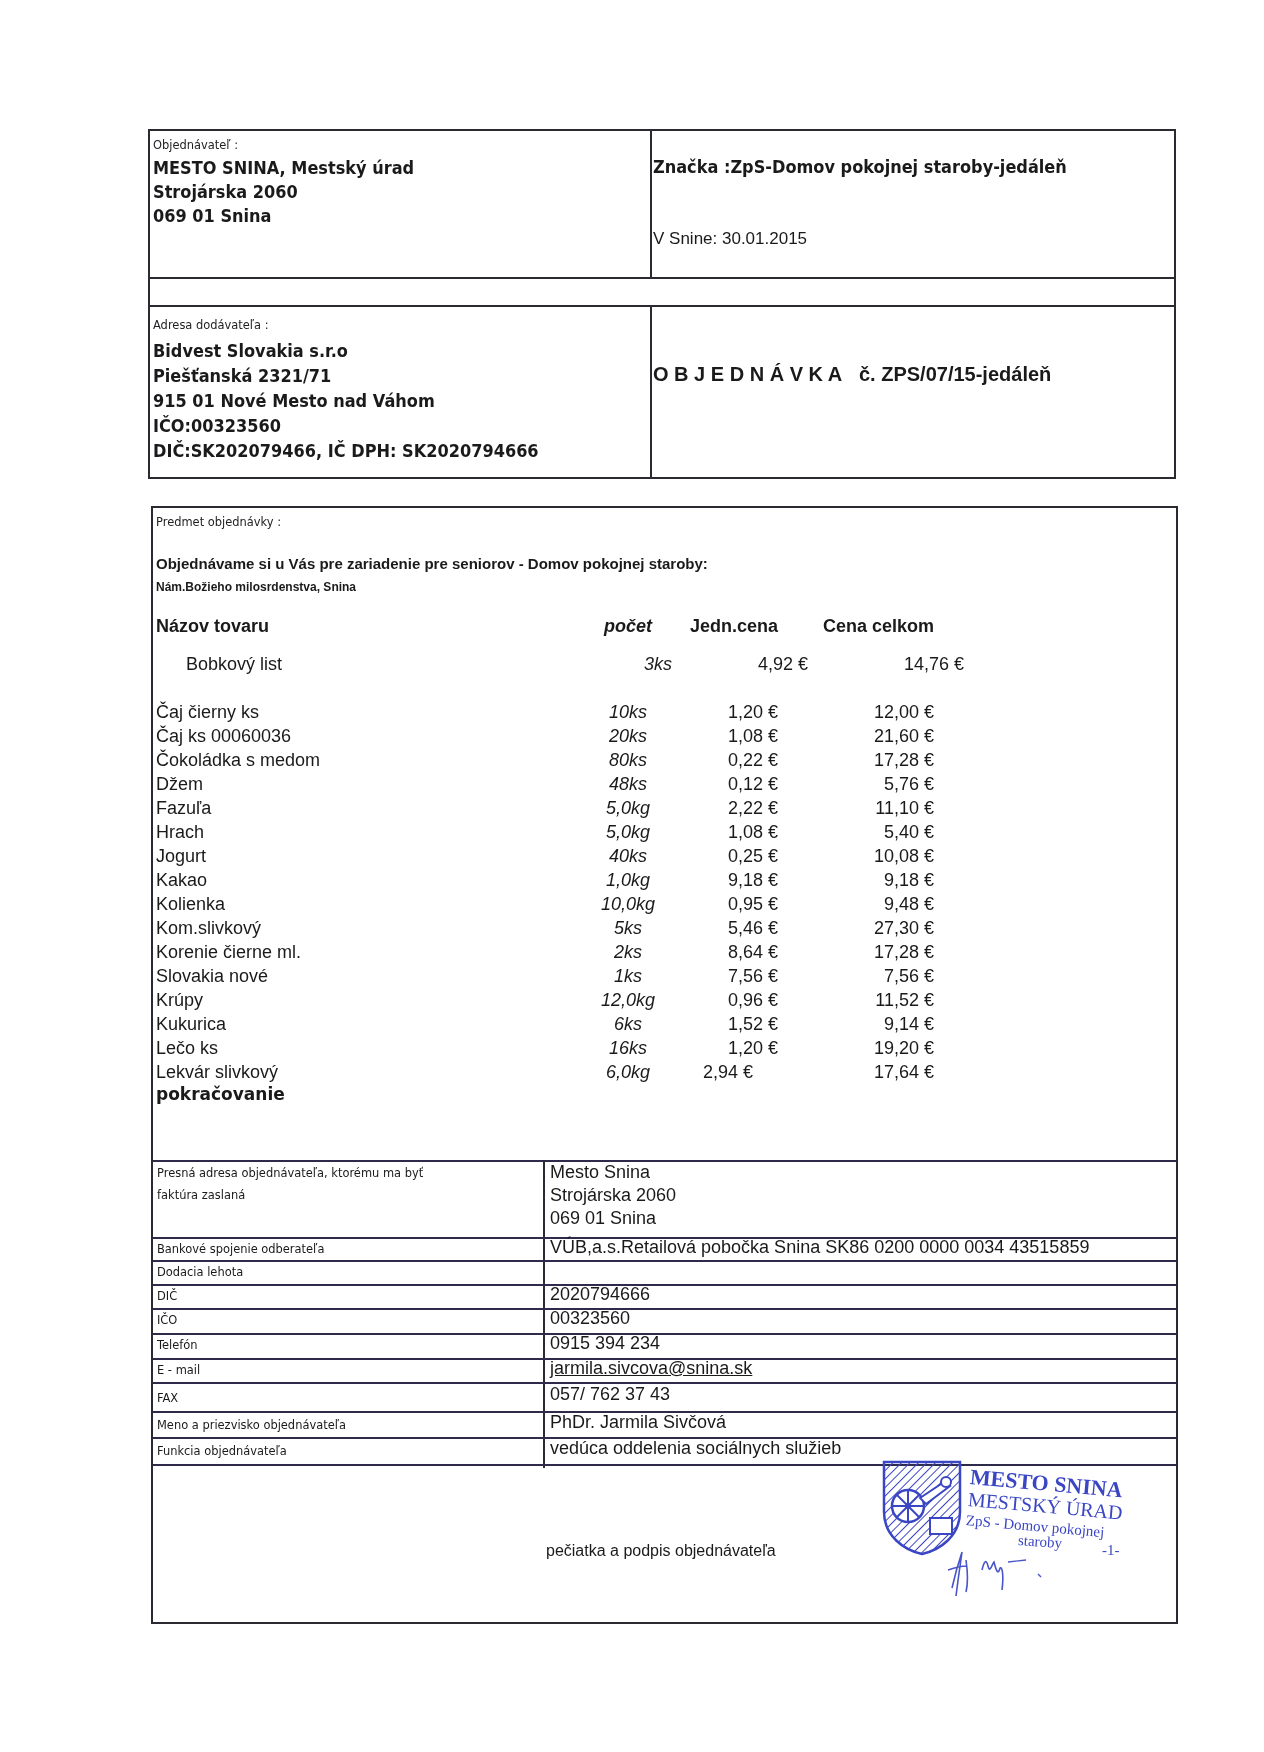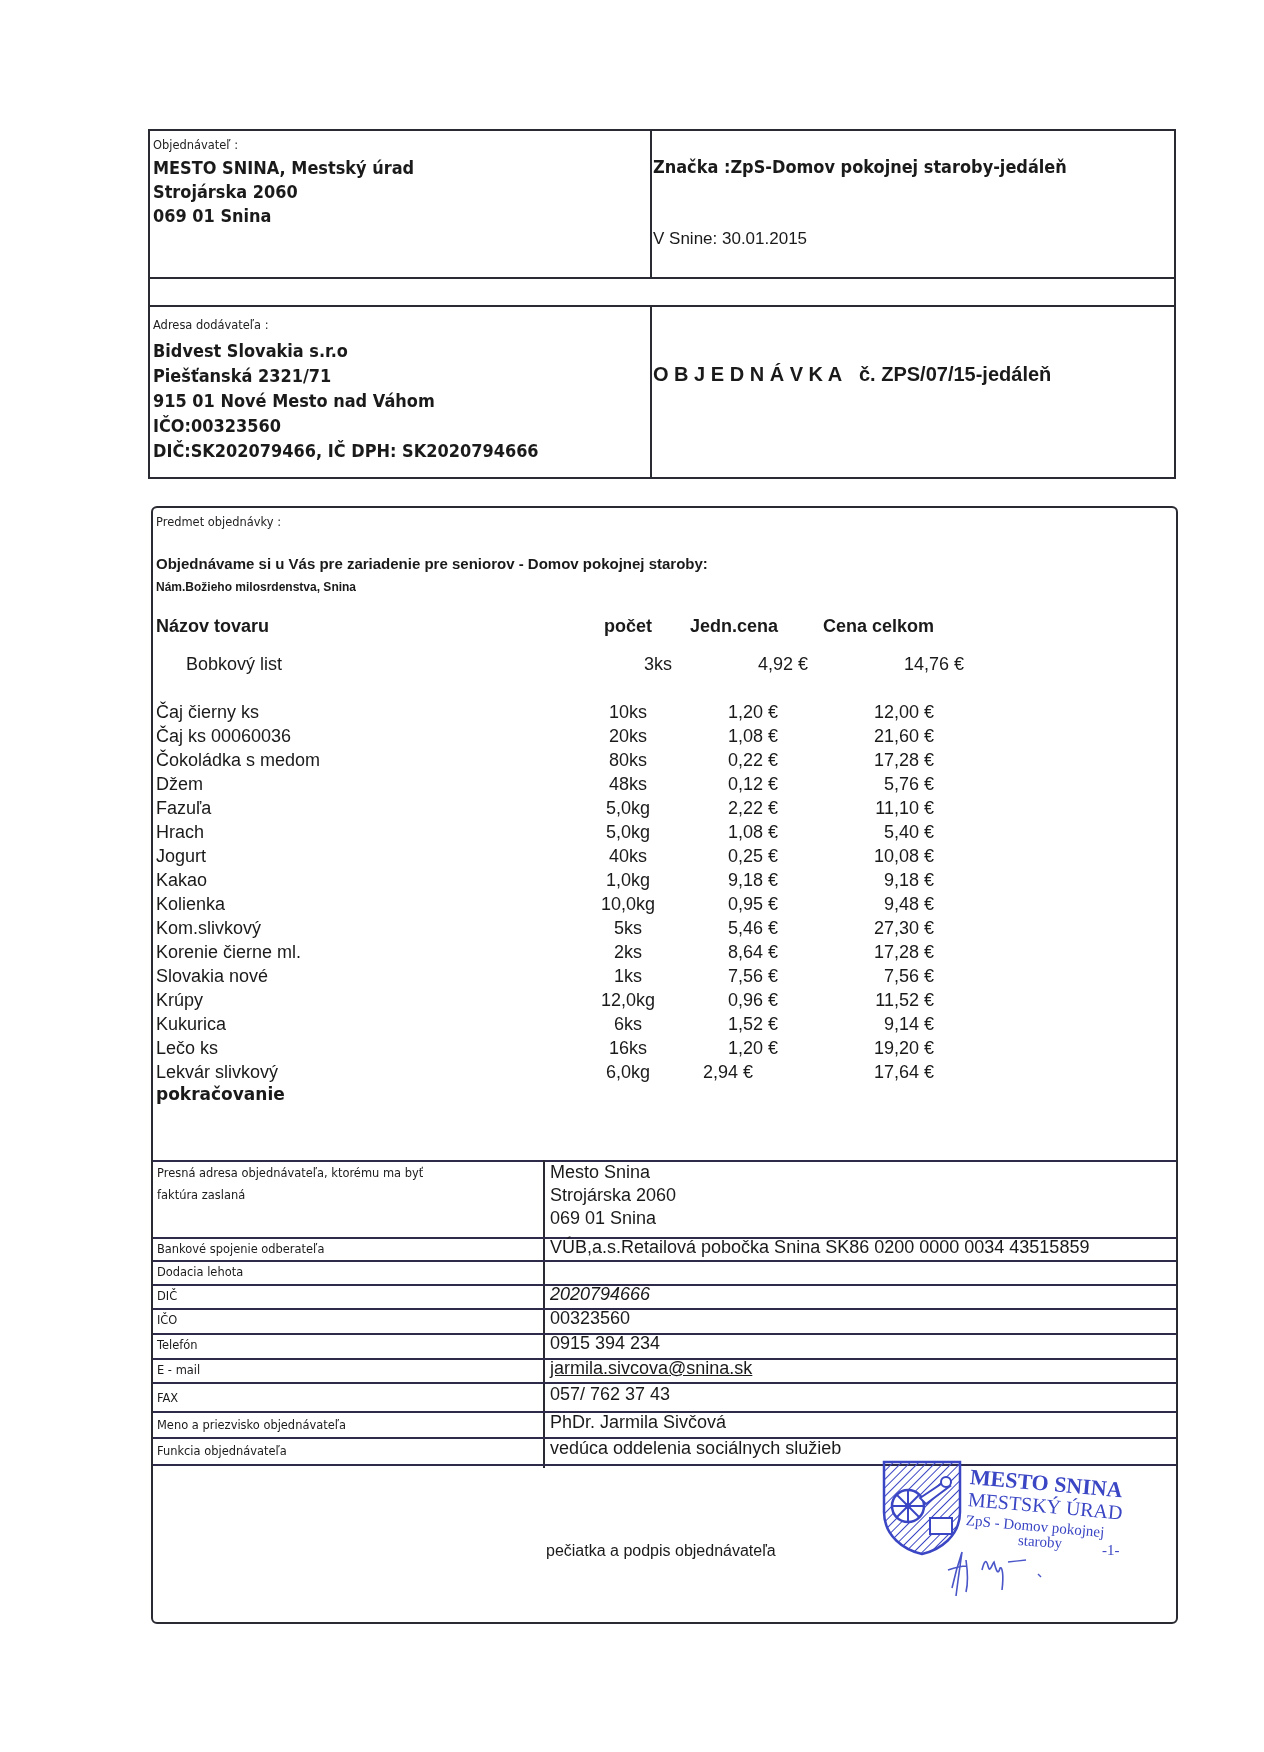--- a/index.html
+++ b/index.html
@@ -9,21 +9,21 @@
   .box { position: absolute; border: 2px solid #2a2a33; box-sizing: border-box; }
   .hline { position: absolute; height: 0; border-top: 2px solid #2d2a4a; }
   .vline { position: absolute; width: 0; border-left: 2px solid #2a2a33; }
   .small { font-family: "DejaVu Sans", sans-serif; font-size: 13px; transform: scaleX(0.88); transform-origin: left center; white-space: nowrap; color: #222; }
   .bold { font-weight: bold; }
   .bigv { font-family: "DejaVu Sans", sans-serif; font-size: 17px; font-weight: bold; white-space: nowrap; transform: scaleX(0.95); transform-origin: left center; }
   .txt { font-size: 18px; white-space: nowrap; }
   .row { position: absolute; left: 0; width: 100%; height: 24px; font-size: 18px; }
   .row span { position: absolute; white-space: nowrap; }
   .c-name { left: 3px; }
-  .c-qty { left: 420px; width: 110px; text-align: center; }
+  .c-qty { left: 420px; width: 110px; text-align: center; font-style: italic; }
   .c-unit { left: 520px; width: 105px; text-align: right; }
   .c-total { left: 660px; width: 121px; text-align: right; }
   .hdr span { font-weight: bold; }
   .lt-label { position: absolute; left: 4px; font-family: "DejaVu Sans", sans-serif; font-size: 13px; white-space: nowrap; transform: scaleX(0.88); transform-origin: left center; }
   .lt-val { position: absolute; left: 397px; font-size: 18px; white-space: nowrap; }
   .stamp { color: #3b46c4; }
 </style>
 </head>
 <body>
 
@@ -46,21 +46,21 @@
   <div class="abs bigv" style="left:3px; top:59px;">Piešťanská 2321/71</div>
   <div class="abs bigv" style="left:3px; top:84px;">915 01 Nové Mesto nad Váhom</div>
   <div class="abs bigv" style="left:3px; top:109px;">IČO:00323560</div>
   <div class="abs bigv" style="left:3px; top:134px;">DIČ:SK202079466, IČ DPH: SK2020794666</div>
   <div class="abs" style="left:503px; top:56px; font-size:20px; font-weight:bold; white-space:nowrap;">
     <span>O B J E D N Á V K A</span>&nbsp;&nbsp;
     <span>č. ZPS/07/15-jedáleň</span>
   </div>
 </div>
 
-<div class="box" style="left:151px; top:506px; width:1027px; height:1118px;border-radius:6px;">
+<div class="box" style="left:151px; top:506px; width:1027px; height:1118px;">
   <div class="abs small" style="left:3px; top:6px;">Predmet objednávky :</div>
   <div class="abs txt bold" style="left:3px; top:47px; font-size:15px;">Objednávame si u Vás pre zariadenie pre seniorov - Domov pokojnej staroby:</div>
   <div class="abs txt bold" style="left:3px; top:72px; font-size:12px;">Nám.Božieho milosrdenstva, Snina</div>
 
   <div class="abs" style="left:0; top:108px; width:800px; height:500px;">
     <div class="row hdr" style="top:0;">
       <span class="c-name">Názov tovaru</span>
       <span class="c-qty">počet</span>
       <span class="c-unit" style="left:520px; width:105px; text-align:right;">Jedn.cena</span>
       <span class="c-total">Cena celkom</span>
@@ -182,21 +182,21 @@
     <div class="lt-val" style="top:48px;">069 01 Snina</div>
 
     <div class="hline" style="left:0; top:77px; width:1023px;"></div>
     <div class="lt-label" style="top:81px;">Bankové spojenie odberateľa</div>
     <div class="lt-val" style="top:77px;">VÚB,a.s.Retailová pobočka Snina  SK86 0200 0000 0034 43515859</div>
     <div class="hline" style="left:0; top:100px; width:1023px;"></div>
     <div class="lt-label" style="top:104px;">Dodacia lehota</div>
     <div class="lt-val" style="top:100px;"></div>
     <div class="hline" style="left:0; top:124px; width:1023px;"></div>
     <div class="lt-label" style="top:128px;">DIČ</div>
-    <div class="lt-val" style="top:124px;font-style:italic;">2020794666</div>
+    <div class="lt-val" style="top:124px;">2020794666</div>
     <div class="hline" style="left:0; top:148px; width:1023px;"></div>
     <div class="lt-label" style="top:152px;">IČO</div>
     <div class="lt-val" style="top:148px;">00323560</div>
     <div class="hline" style="left:0; top:173px; width:1023px;"></div>
     <div class="lt-label" style="top:177px;">Telefón</div>
     <div class="lt-val" style="top:173px;">0915 394 234</div>
     <div class="hline" style="left:0; top:198px; width:1023px;"></div>
     <div class="lt-label" style="top:202px;">E - mail</div>
     <div class="lt-val" style="top:198px; text-decoration:underline;">jarmila.sivcova@snina.sk</div>
     <div class="hline" style="left:0; top:222px; width:1023px;"></div>

